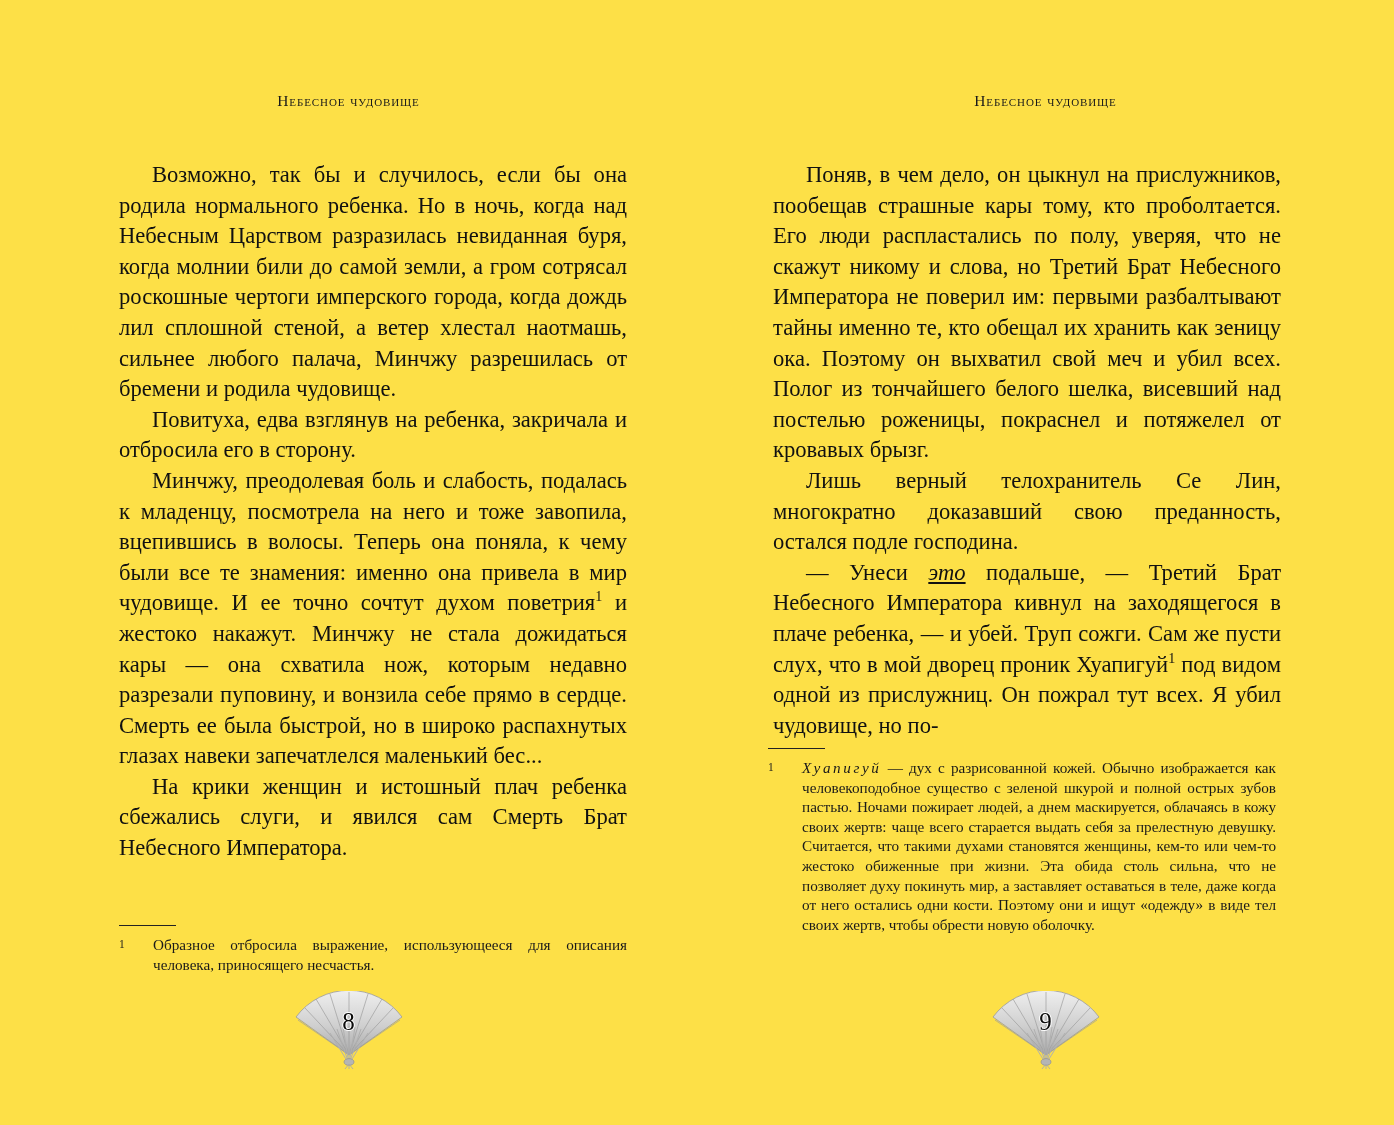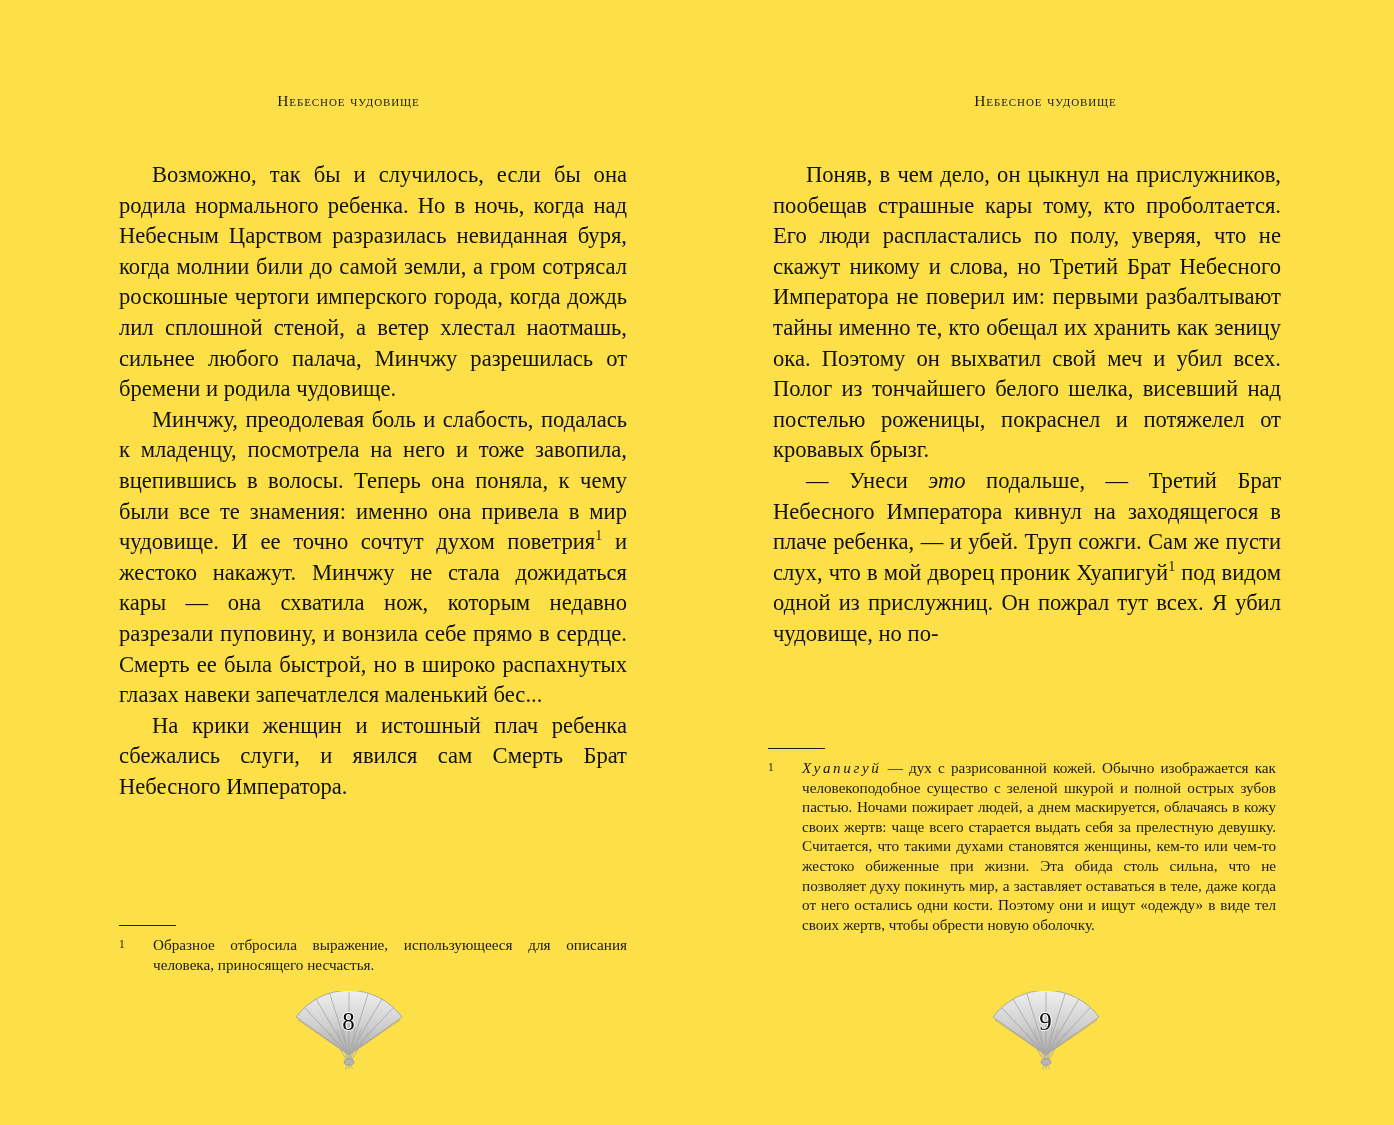--- a/index.html
+++ b/index.html
@@ -67,20 +67,21 @@
   }
 
   sup.fn {
     font-size: 0.62em;
     vertical-align: super;
     line-height: 0;
   }
 
   em.ital {
     font-style: italic;
+    text-decoration: underline;
   }
 
   
   .footnotes {
     position: absolute;
     width: 508px;
     font-size: 15.2px;
     line-height: 19.6px;
     color: #1a1a1a;
     text-align: justify;
@@ -153,20 +154,21 @@
 <body>
 
 <div class="spread">
 
   <div class="page page-left">
 
     <div class="running-head">Небесное чудовище</div>
 
     <div class="textblock">
       <p>Возможно, так бы и случилось, если бы она родила нормального ребенка. Но в ночь, когда над Небесным Царством разразилась невиданная буря, когда молнии били до самой земли, а гром сотрясал роскошные чертоги имперского города, когда дождь лил сплош­ной стеной, а ветер хлестал наотмашь, силь­нее любого палача, Минчжу разрешилась от бремени и родила чудовище.</p>
+      <p>Повитуха, едва взглянув на ребенка, за­кричала и отбросила его в сторону.</p>
       <p>Минчжу, преодолевая боль и слабость, по­далась к младенцу, посмотрела на него и тоже завопила, вцепившись в волосы. Теперь она поняла, к чему были все те знамения: именно она привела в мир чудовище. И ее точно сочтут духом поветрия<sup class="fn">1</sup> и жестоко накажут. Минчжу не стала дожидаться кары — она схватила нож, которым недавно разрезали пуповину, и вонзила себе прямо в сердце. Смерть ее была быстрой, но в широко распахнутых глазах на­веки запечатлелся маленький бес...</p>
       <p>На крики женщин и истошный плач ре­бенка сбежались слуги, и явился сам Смерть Брат Небесного Императора.</p>
     </div>
 
     <div class="footnotes">
       <div class="fn-rule"></div>
       <div class="fn-item">
         <div class="fn-marker">1</div>
         <div class="fn-body">Образное отбросила выражение, использующееся для опи­сания человека, приносящего несчастья.</div>
       </div>
@@ -214,20 +216,21 @@
       </div>
     </div>
   </div>
 
   <div class="page page-right">
 
     <div class="running-head">Небесное чудовище</div>
 
     <div class="textblock">
       <p>Поняв, в чем дело, он цыкнул на при­служников, пообещав страшные кары тому, кто проболтается. Его люди распластались по полу, уверяя, что не скажут никому и слова, но Третий Брат Небесного Импера­тора не поверил им: первыми разбалтывают тайны именно те, кто обещал их хранить как зеницу ока. Поэтому он выхватил свой меч и убил всех. Полог из тончайшего бе­лого шелка, висевший над постелью роже­ницы, покраснел и потяжелел от кровавых брызг.</p>
+      <p>Лишь верный телохранитель Се Лин, многократно доказавший свою преданность, остался подле господина.</p>
       <p>— Унеси <em class="ital">это</em> подальше, — Третий Брат Небесного Императора кивнул на заходяще­гося в плаче ребенка, — и убей. Труп сожги. Сам же пусти слух, что в мой дворец проник Хуапигуй<sup class="fn">1</sup> под видом одной из прислужниц. Он пожрал тут всех. Я убил чудовище, но по-</p>
     </div>
 
     <div class="footnotes">
       <div class="fn-rule"></div>
       <div class="fn-item">
         <div class="fn-marker">1</div>
         <div class="fn-body">
           <span class="fn-term">Хуапигуй</span><span> — дух с разрисованной кожей. Обычно изо­бражается как человекоподобное существо с зеленой шку­рой и полной острых зубов пастью. Ночами пожирает лю­дей, а днем маскируется, облачаясь в кожу своих жертв: чаще всего старается выдать себя за прелестную девушку. Считается, что такими духами становятся женщины, кем-то или чем-то жестоко обиженные при жизни. Эта обида столь сильна, что не позволяет духу покинуть мир, а заставляет оставаться в теле, даже когда от него остались одни кости. Поэтому они и ищут «одежду» в виде тел своих жертв, чтобы обрести новую оболочку.</span>
         </div>

